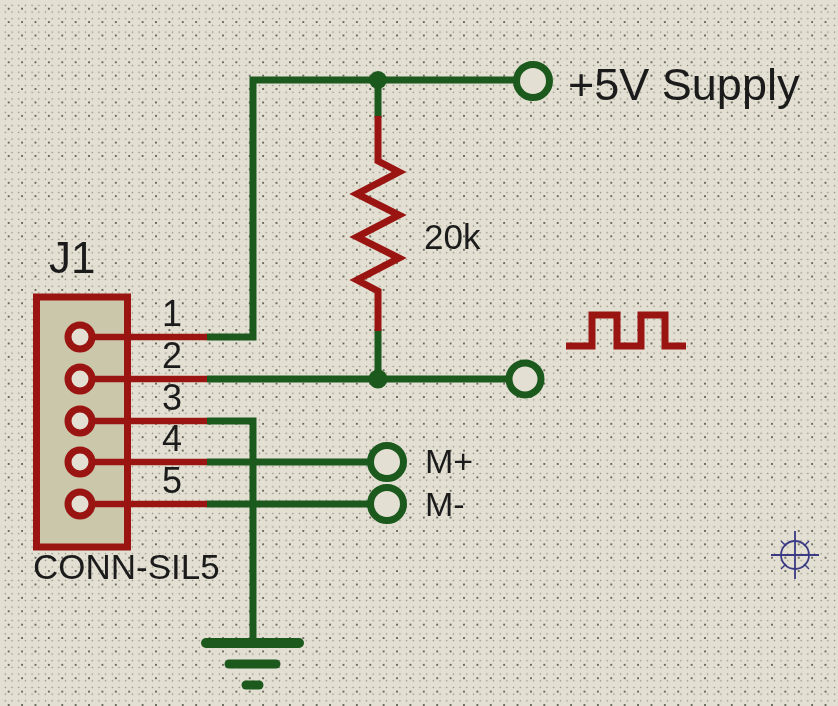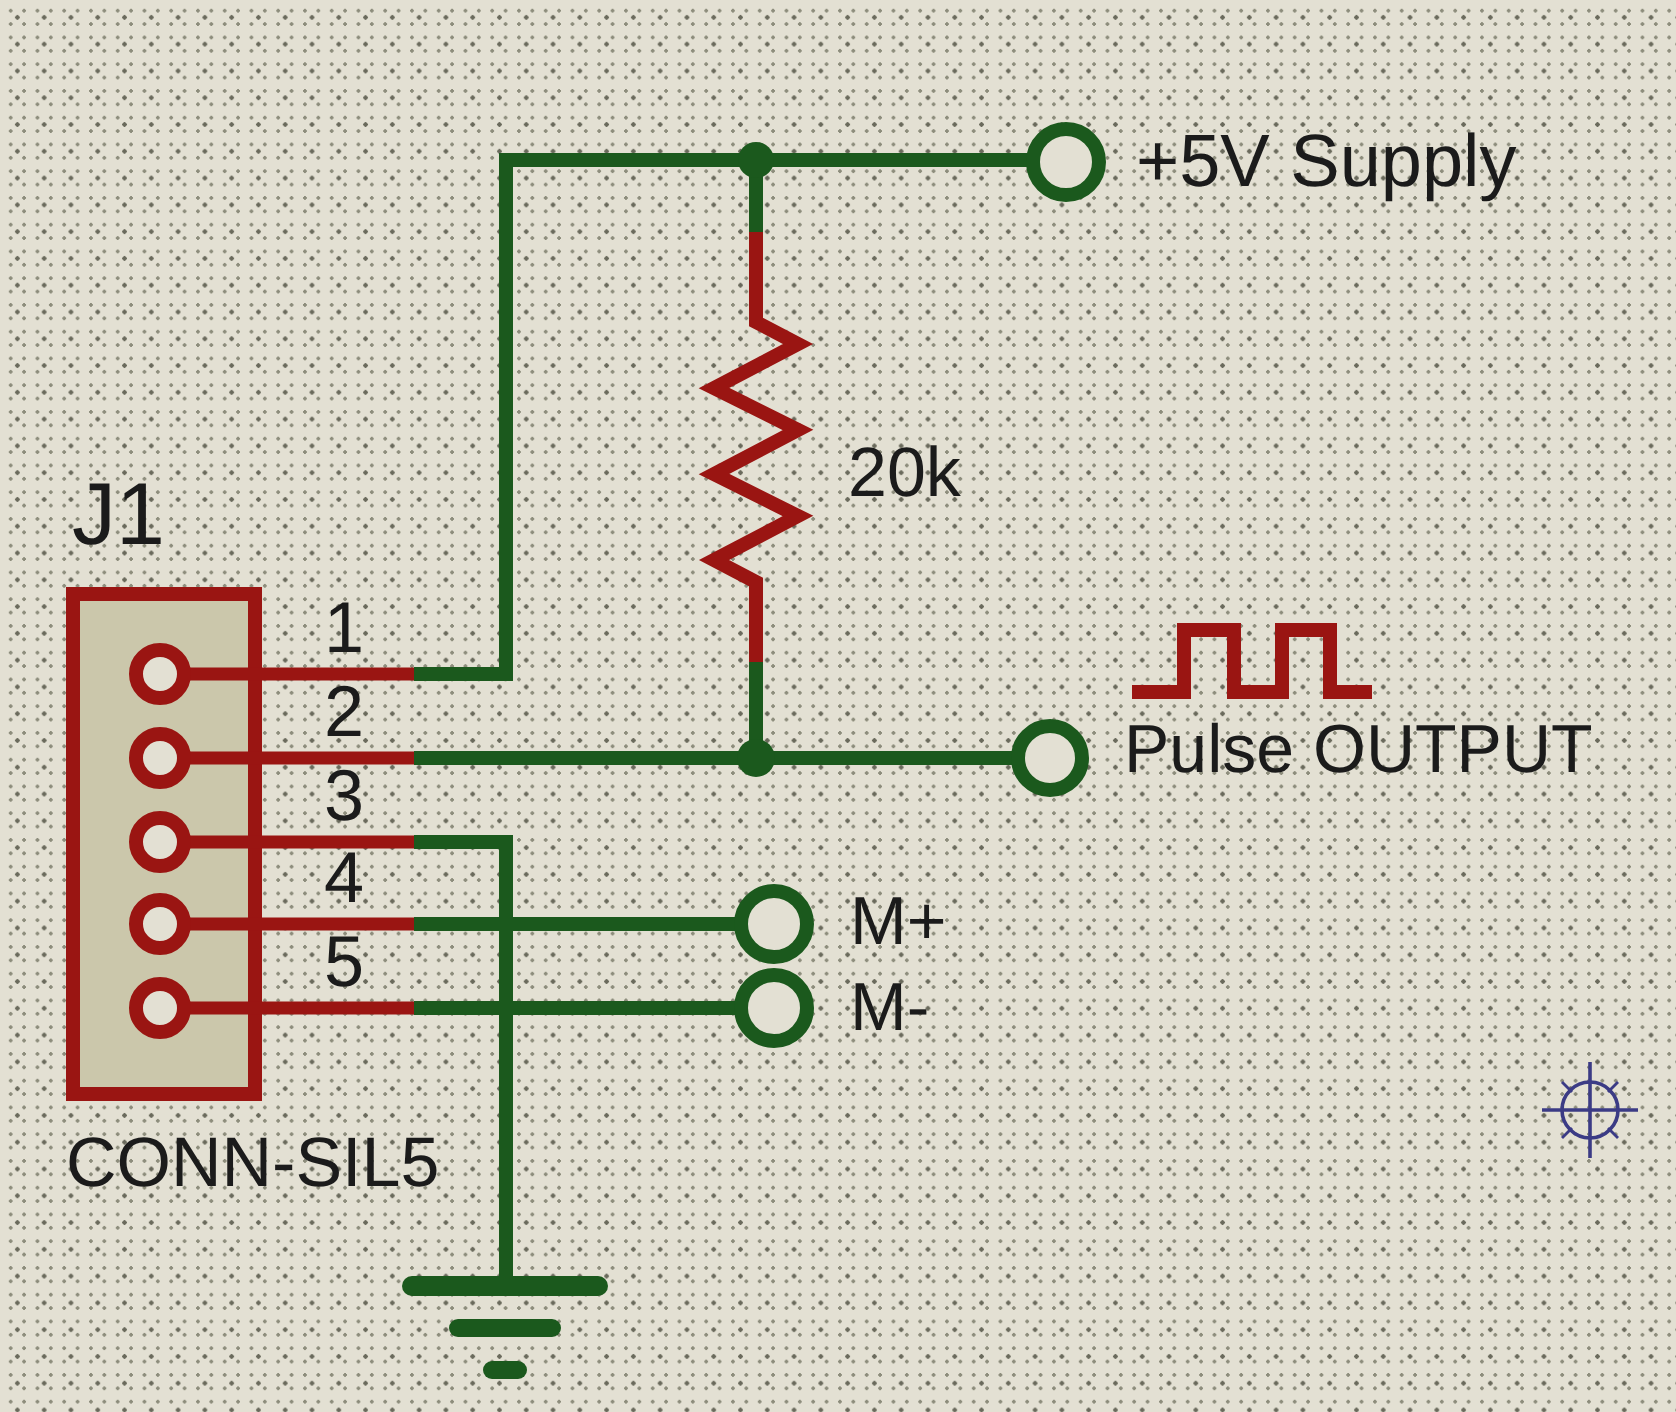--- a/index.html
+++ b/index.html
@@ -26,25 +26,25 @@
     background-position:2px 2px, 2px 2px;
   }
   svg.schematic{position:absolute;left:0;top:0;}
   .label{
     position:absolute;
     color:var(--text);
     line-height:1;
     white-space:nowrap;
     user-select:none;
   }
-  .lbl-ref-j1     {left:36px;  top:236px; font-size:44px;}
-  .lbl-conn       {left:33px;  top:549px; font-size:35px;margin-top:15px;}
+  .lbl-ref-j1     {left:49px;  top:236px; font-size:44px;}
+  .lbl-conn       {left:33px;  top:549px; font-size:35px;}
   .lbl-ref-r1     {left:424px; top:161px; font-size:46px;}
   .lbl-val-r1     {left:424px; top:219px; font-size:35px;}
-  .lbl-supply     {left:568px; top:62px;  font-size:37px;}
+  .lbl-supply     {left:568px; top:62px;  font-size:45px;}
   .lbl-pulse      {left:562px; top:358px; font-size:34px;}
   .lbl-mplus      {left:425px; top:444px; font-size:34px;}
   .lbl-mminus     {left:425px; top:487px; font-size:34px;}
   .pin-num{
     position:absolute;
     left:150px;
     width:44px;
     text-align:center;
     font-size:36px;
     color:var(--text);
@@ -128,17 +128,16 @@
 
   <div class="pin-num p1">1</div>
   <div class="pin-num p2">2</div>
   <div class="pin-num p3">3</div>
   <div class="pin-num p4">4</div>
   <div class="pin-num p5">5</div>
 
   <div class="label lbl-val-r1">20k</div>
 
   <div class="label lbl-supply">+5V Supply</div>
-  <div class="label lbl-pulse">Pulse OUTPUT</div>
   <div class="label lbl-mplus">M+</div>
   <div class="label lbl-mminus">M-</div>
 
 </div>
 
 </body></html>

